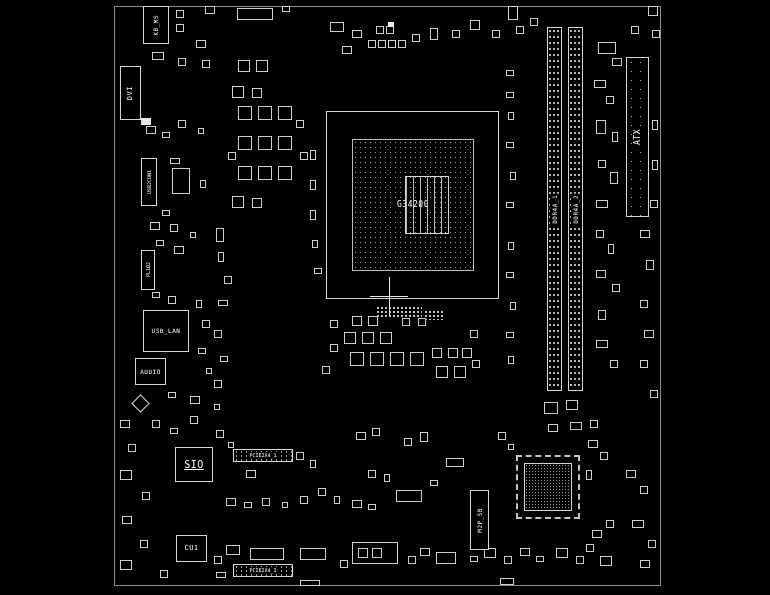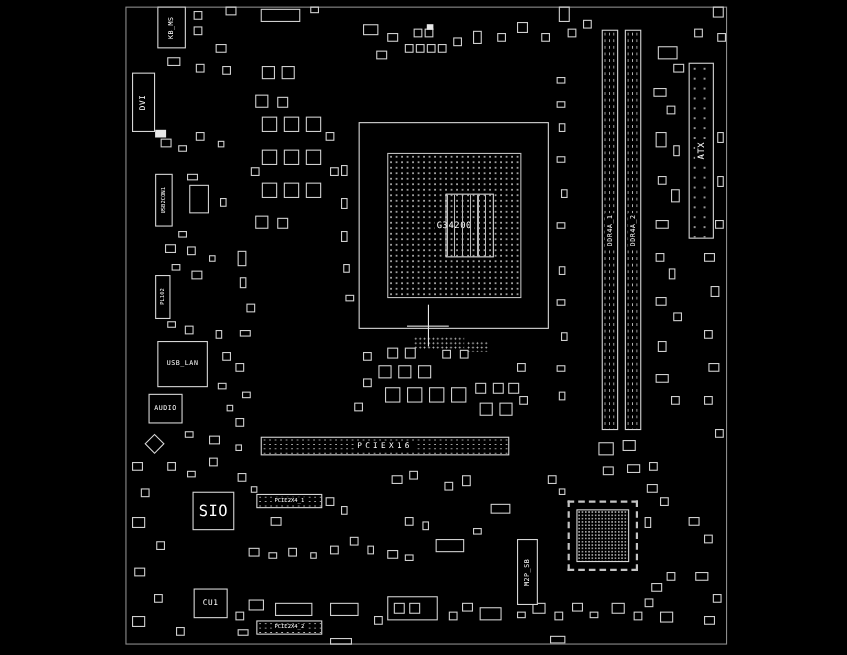--- a/index.html
+++ b/index.html
@@ -24,21 +24,21 @@
   .pins{position:absolute;border:1px solid #bdbdbd;box-sizing:border-box;
         display:flex;align-items:center;justify-content:center;
         background-image:radial-gradient(#9f9f9f 0.7px,transparent 0.9px);background-size:5px 5px;}
   .keyrect{position:absolute;border:1px solid #d6d6d6;box-sizing:border-box;
         background-image:repeating-linear-gradient(90deg,#b9b9b9 0 1px,transparent 1px 7px);}
   .chip-outer{position:absolute;border:2px dashed #c4c4c4;box-sizing:border-box;}
   .chip-inner{position:absolute;left:6px;top:6px;right:6px;bottom:6px;border:1px solid #d6d6d6;
         box-sizing:border-box;background-image:radial-gradient(#9f9f9f 0.6px,transparent 0.8px);background-size:3px 3px;}
   .line{position:absolute;background:#e8e8e8;}
   .diamond{position:absolute;width:13px;height:13px;border:1px solid #d6d6d6;transform:rotate(45deg);box-sizing:border-box;}
-  .f7{font-size:7px;} .f8{font-size:8px;} .f9{font-size:14px;} .f5{font-size:5px;letter-spacing:0;}
+  .f7{font-size:7px;} .f8{font-size:8px;} .f9{font-size:10px;text-decoration:underline;} .f5{font-size:5px;letter-spacing:0;}
 </style>
 </head>
 <body>
 
 <div class="stage">
 
   <div class="board-outline"></div>
 
   <div id="comps">
       <div class="comp" style="left: 205px; top: 6px; width: 10px; height: 8px;"></div>
@@ -299,23 +299,20 @@
     <span class="lbl vlbl tag">DDR4A_1</span>
   </div>
   <div class="slot slot-v" style="left:568px;top:27px;width:15px;height:364px;">
     <span class="lbl vlbl tag">DDR4A_2</span>
   </div>
 
   <div class="slot" style="left:626px;top:57px;width:23px;height:160px;background-size:9px 9px;">
     <span class="lbl vlbl f8 tag">ATX</span>
   </div>
 
-  <div class="slot slot-h" style="left:237px;top:397px;width:226px;height:17px;">
-    <span class="lbl f7 tag" style="letter-spacing:3px;">PCIEX16</span>
-  </div>
   <div class="slot slot-h" style="left:233px;top:449px;width:60px;height:13px;">
     <span class="lbl f5 tag">PCIE2X4_1</span>
   </div>
   <div class="slot slot-h" style="left:233px;top:564px;width:60px;height:13px;">
     <span class="lbl f5 tag">PCIE2X4_2</span>
   </div>
 
   <div class="box" style="left:470px;top:490px;width:19px;height:60px;">
     <span class="lbl vlbl">M2P_SB</span>
   </div>

